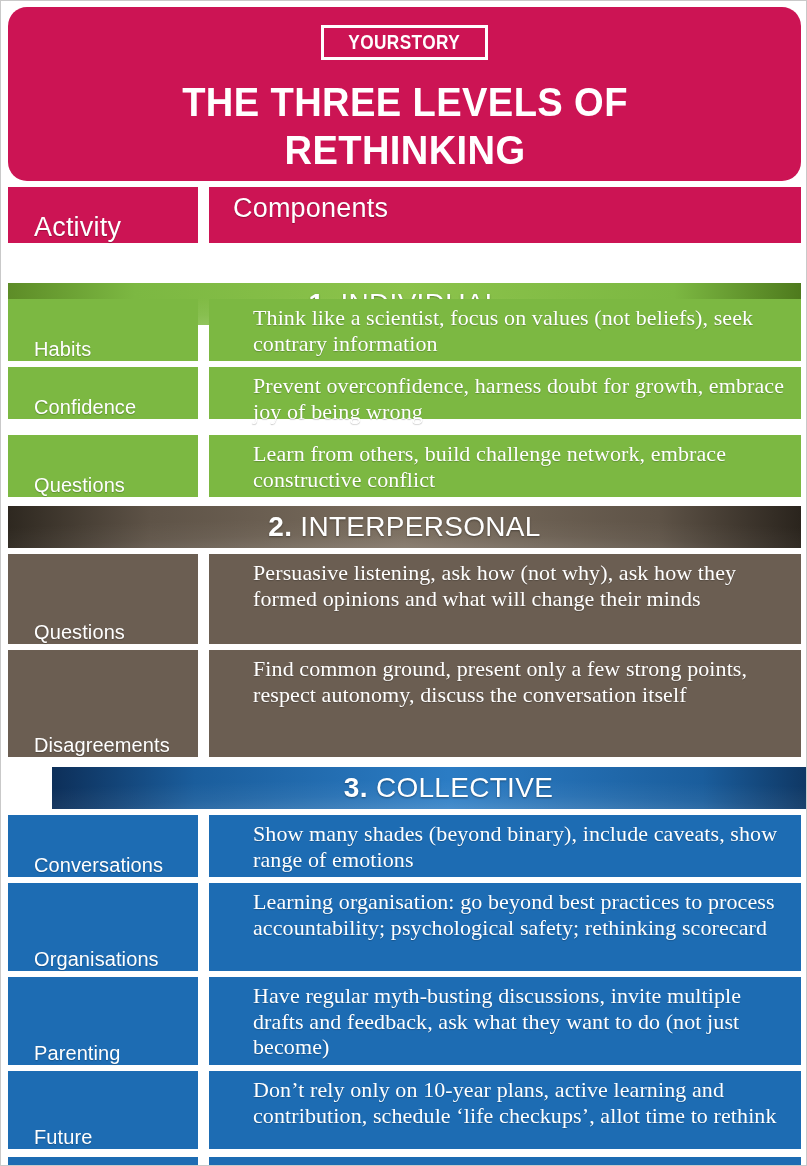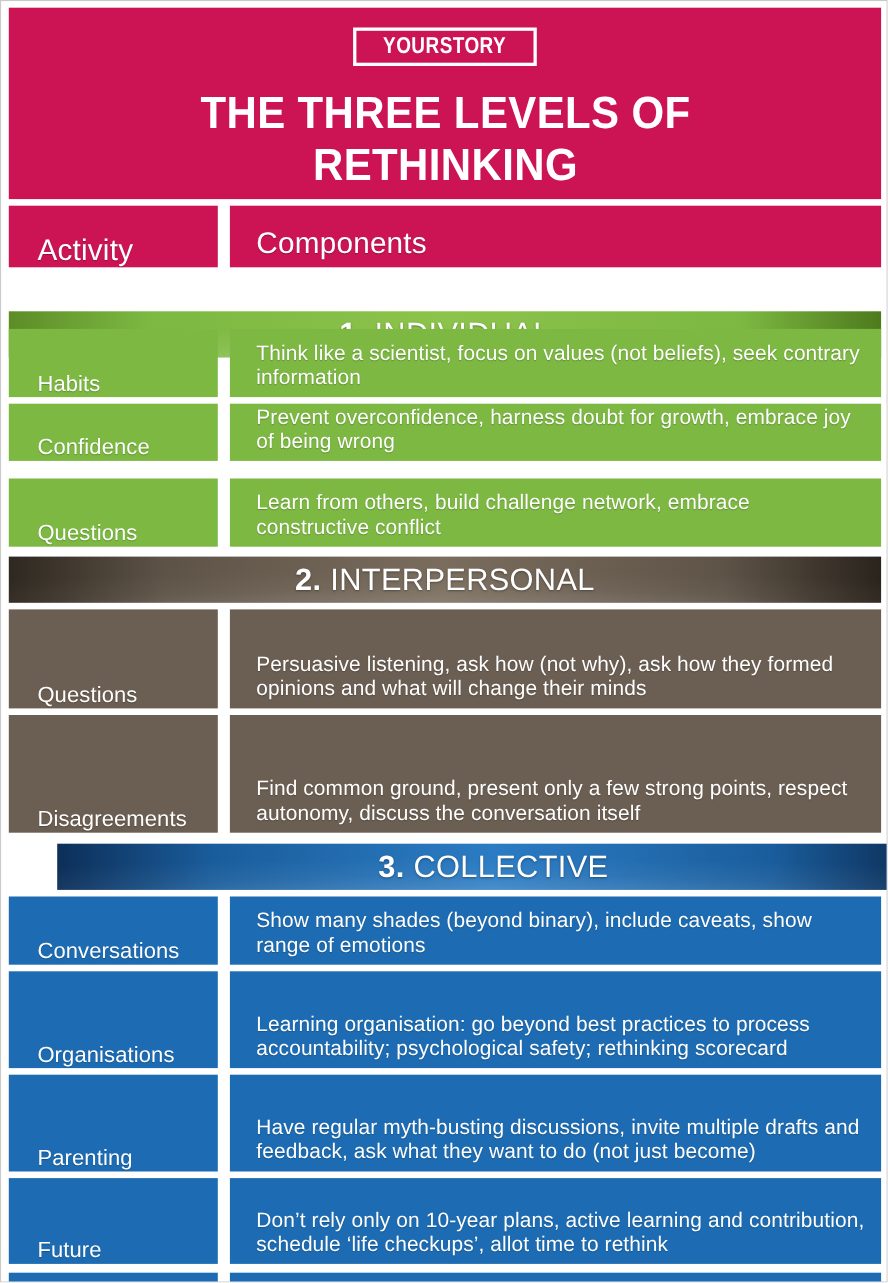--- a/index.html
+++ b/index.html
@@ -31,20 +31,21 @@
     left: 7px;
     top: 6px;
     width: 793px;
     height: 174px;
     background: #cc1454;
     display: flex;
     flex-direction: column;
     align-items: center;
     justify-content: flex-start;
     padding-top: 18px;
+    border-radius: 19px;
   }
 
   .logo-box {
     border: 3px solid #ffffff;
     padding: 3px 12px 4px 12px;
     display: inline-block;
     line-height: 1;
   }
   .logo-text {
     color: #ffffff;
@@ -83,21 +84,21 @@
   .cell-activity {
     width: 190px;
     flex: 0 0 190px;
     display: flex;
     align-items: flex-end;
     padding-left: 26px;
   }
   .cell-components {
     flex: 1 1 auto;
     display: flex;
-    align-items: flex-end;
+    align-items: flex-start;
     padding: 6px 14px 6px 24px;
   }
 
   .colhead-label {
     color: #ffffff;
     font-family: "Liberation Sans Narrow", "Liberation Sans", sans-serif;
     font-size: 27px;
     font-weight: 400;
     letter-spacing: 0.2px;
     text-shadow: 0 1px 1px rgba(0,0,0,0.28);
@@ -107,26 +108,27 @@
     color: #ffffff;
     font-family: "Liberation Sans Narrow", "Liberation Sans", sans-serif;
     font-size: 20px;
     font-weight: 400;
     letter-spacing: 0.1px;
     text-shadow: 0 1px 1px rgba(0,0,0,0.22);
   }
 
   .components-text {
     color: #ffffff;
-    font-family: Liberation Sans, sans-serif;
-    font-size: 19px;
+    font-family: Liberation Serif, serif;
+    font-size: 22px;
     font-weight: 400;
     line-height: 1.16;
     letter-spacing: 0.1px;
     text-shadow: 0 1px 1px rgba(0,0,0,0.22);
+    margin-left: 20px;
   }
 
   
   .section-banner {
     position: absolute;
     left: 7px;
     width: 793px;
     height: 42px;
     display: flex;
     align-items: center;

